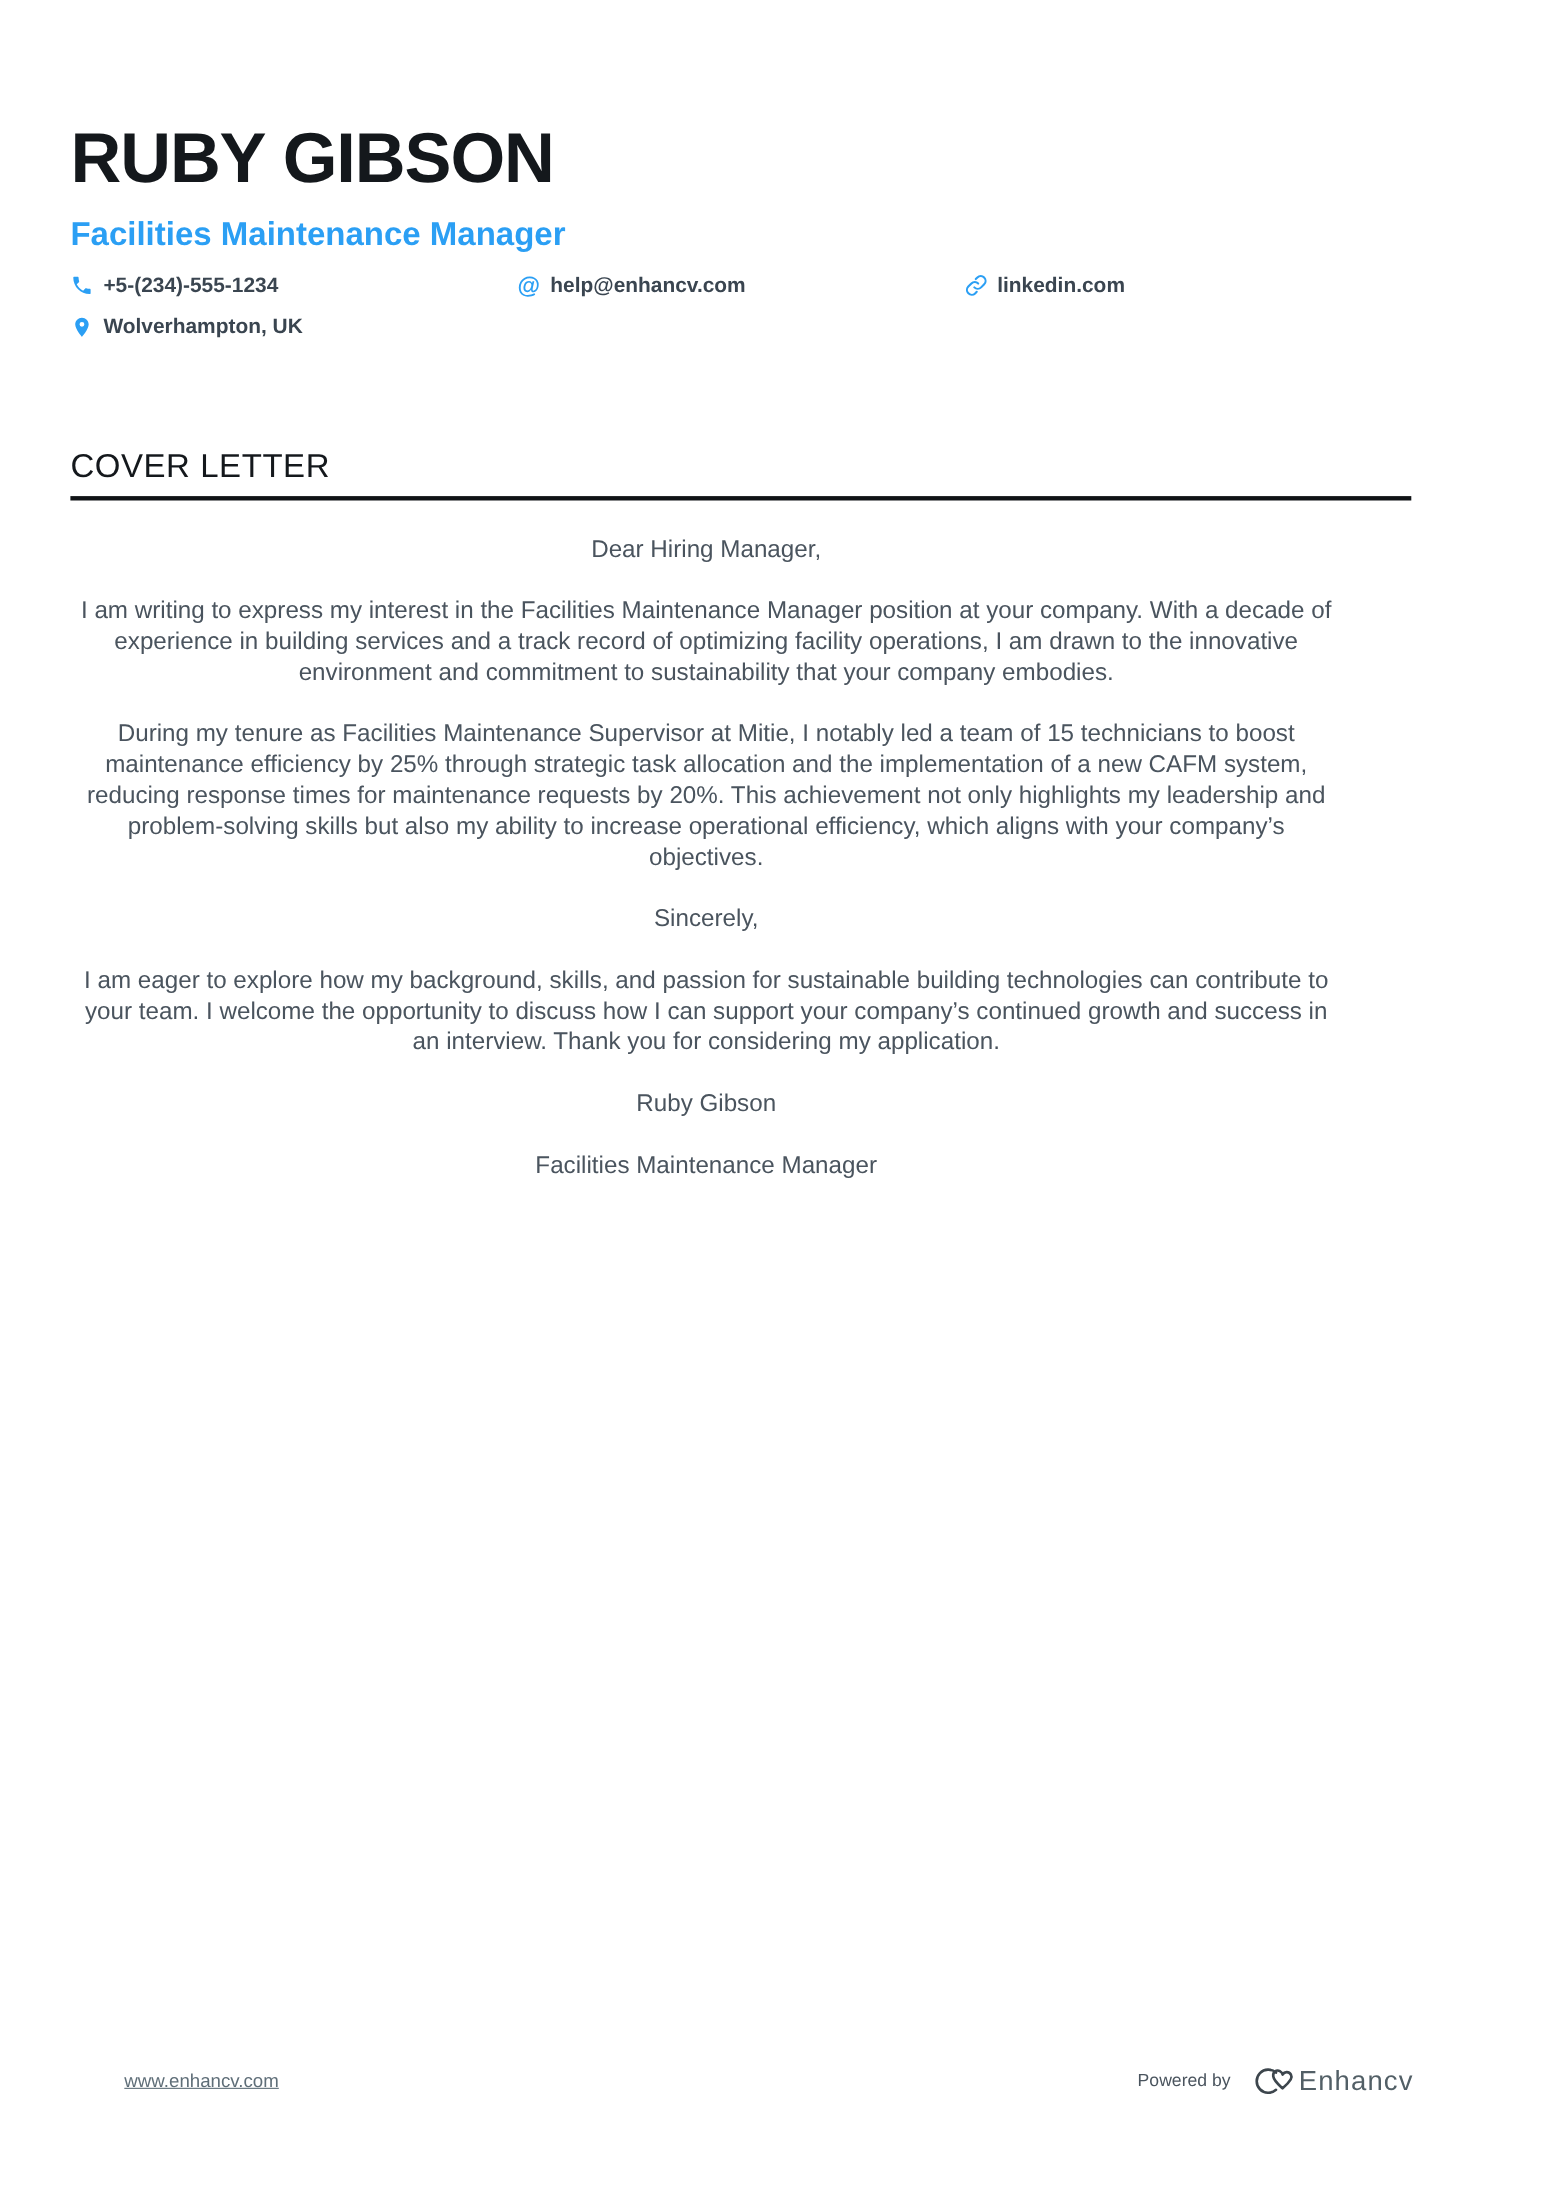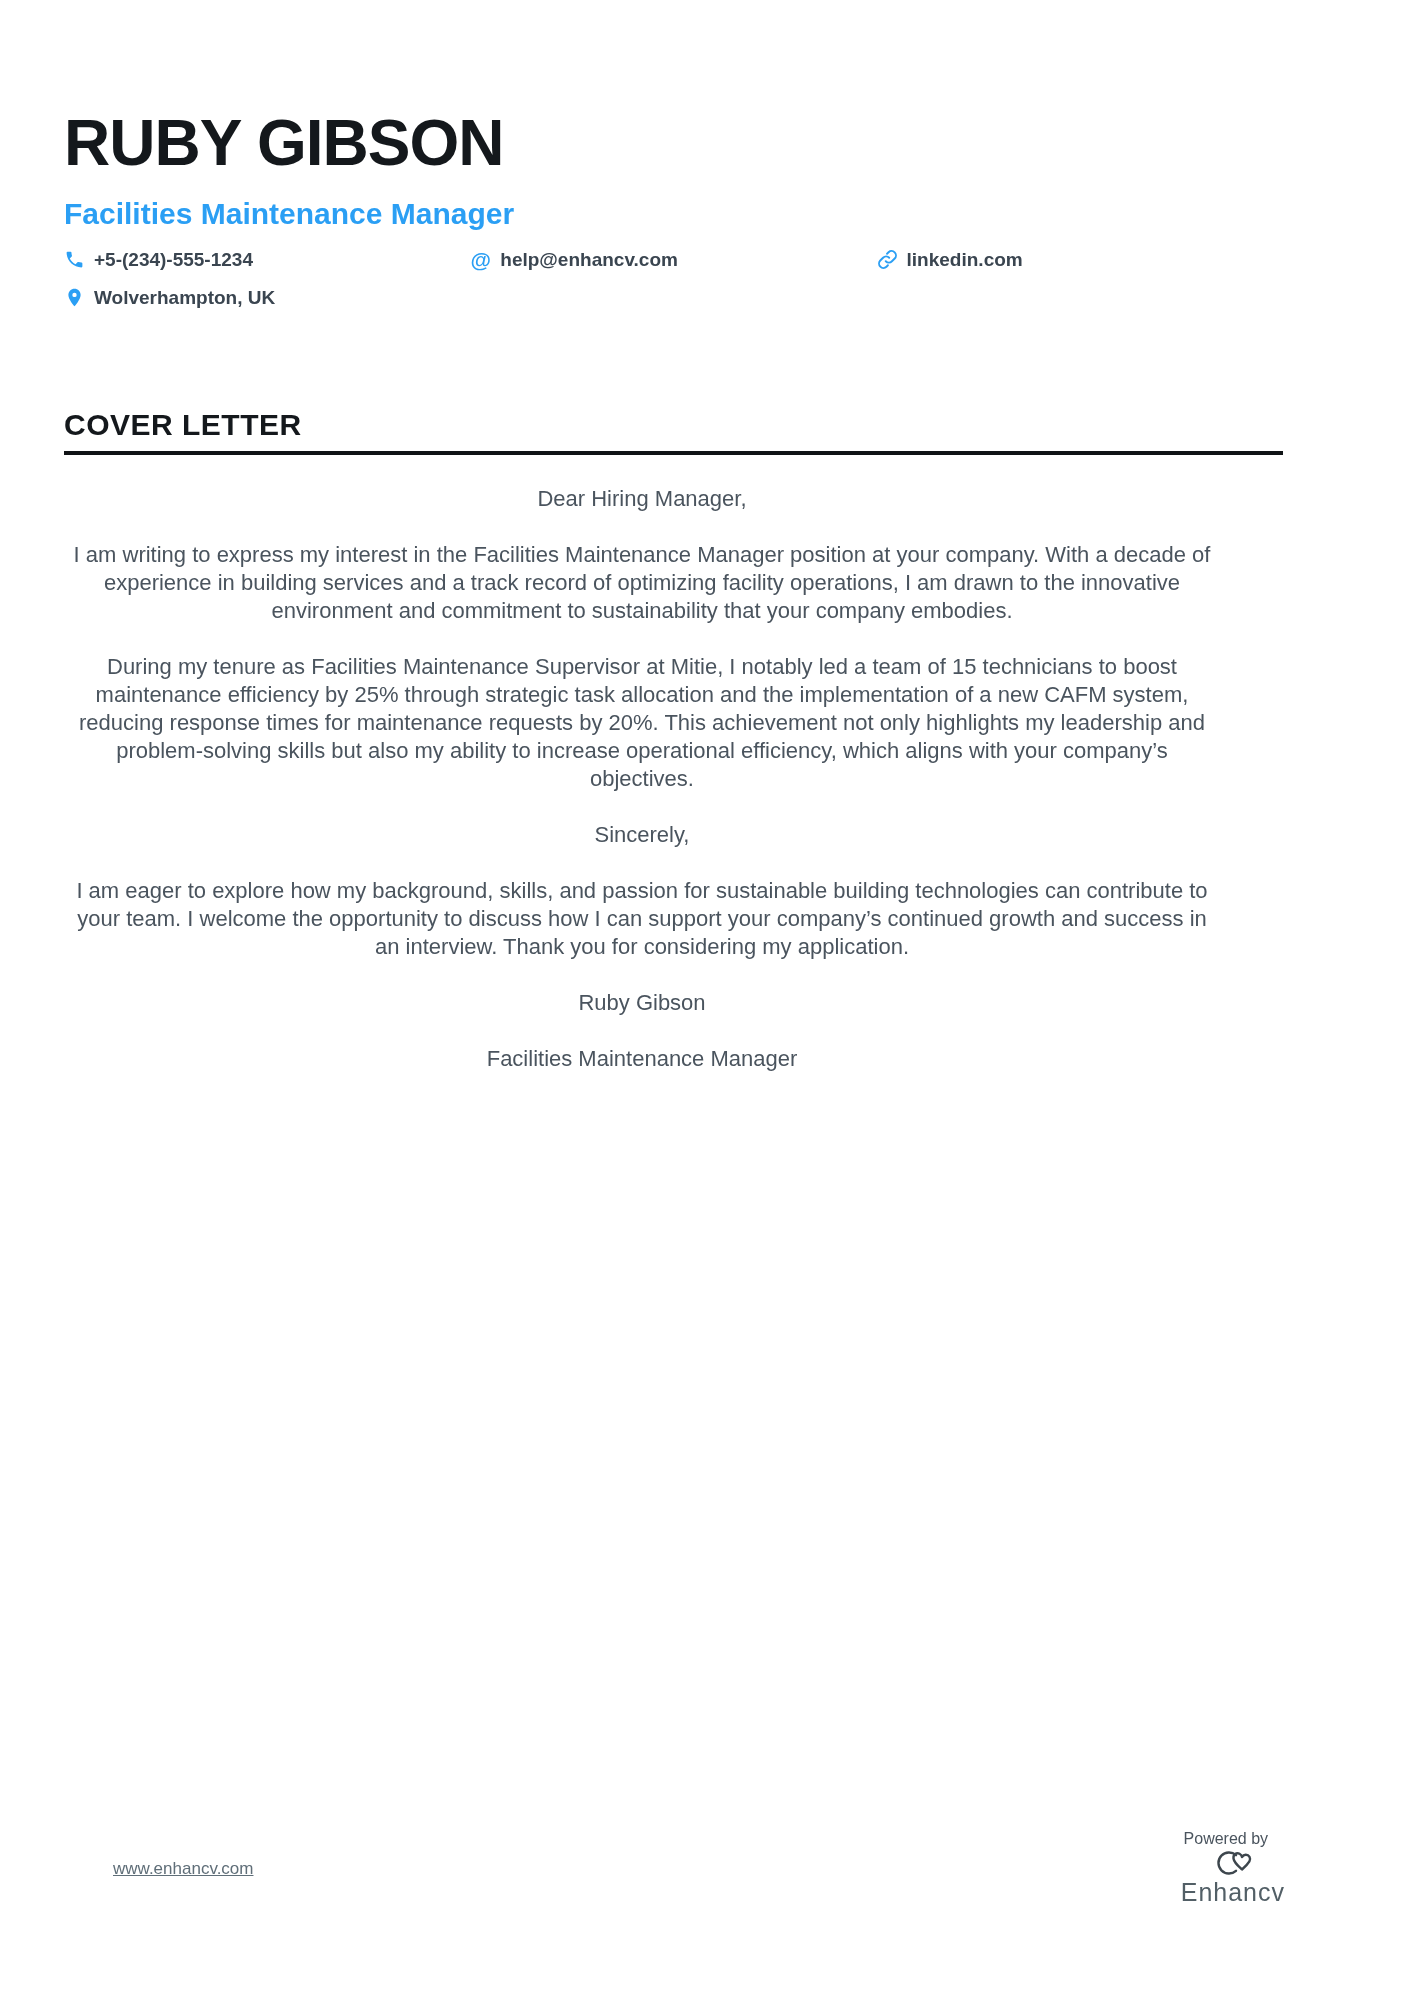--- a/index.html
+++ b/index.html
@@ -60,21 +60,21 @@
   .at-glyph {
     color: #2b9ff4;
     font-size: 21px;
     font-weight: 700;
     line-height: 21px;
   }
   
   .section { margin-top: 98px; }
   .section-heading {
     font-size: 30px;
-    font-weight: 700;
+    font-weight: 400;
     letter-spacing: 0.5px;
     color: #14181c;
     line-height: 1.1;
   }
   .section-rule {
     margin-top: 10px;
     height: 4px;
     background: #101316;
   }
   
@@ -98,21 +98,20 @@
     align-items: center;
   }
   .footer-site {
     font-size: 17px;
     color: #5f6e78;
     text-decoration: underline;
   }
   .footer-brand {
     display: flex;
     align-items: center;
-    flex-direction: column;
   }
   .powered-by {
     font-size: 16px;
     color: #4a545e;
     margin-right: 14px;
   }
   .brand-mark svg { width: 48px; height: 30px; display: block; }
   .brand-name {
     font-size: 25px;
     font-weight: 400;

